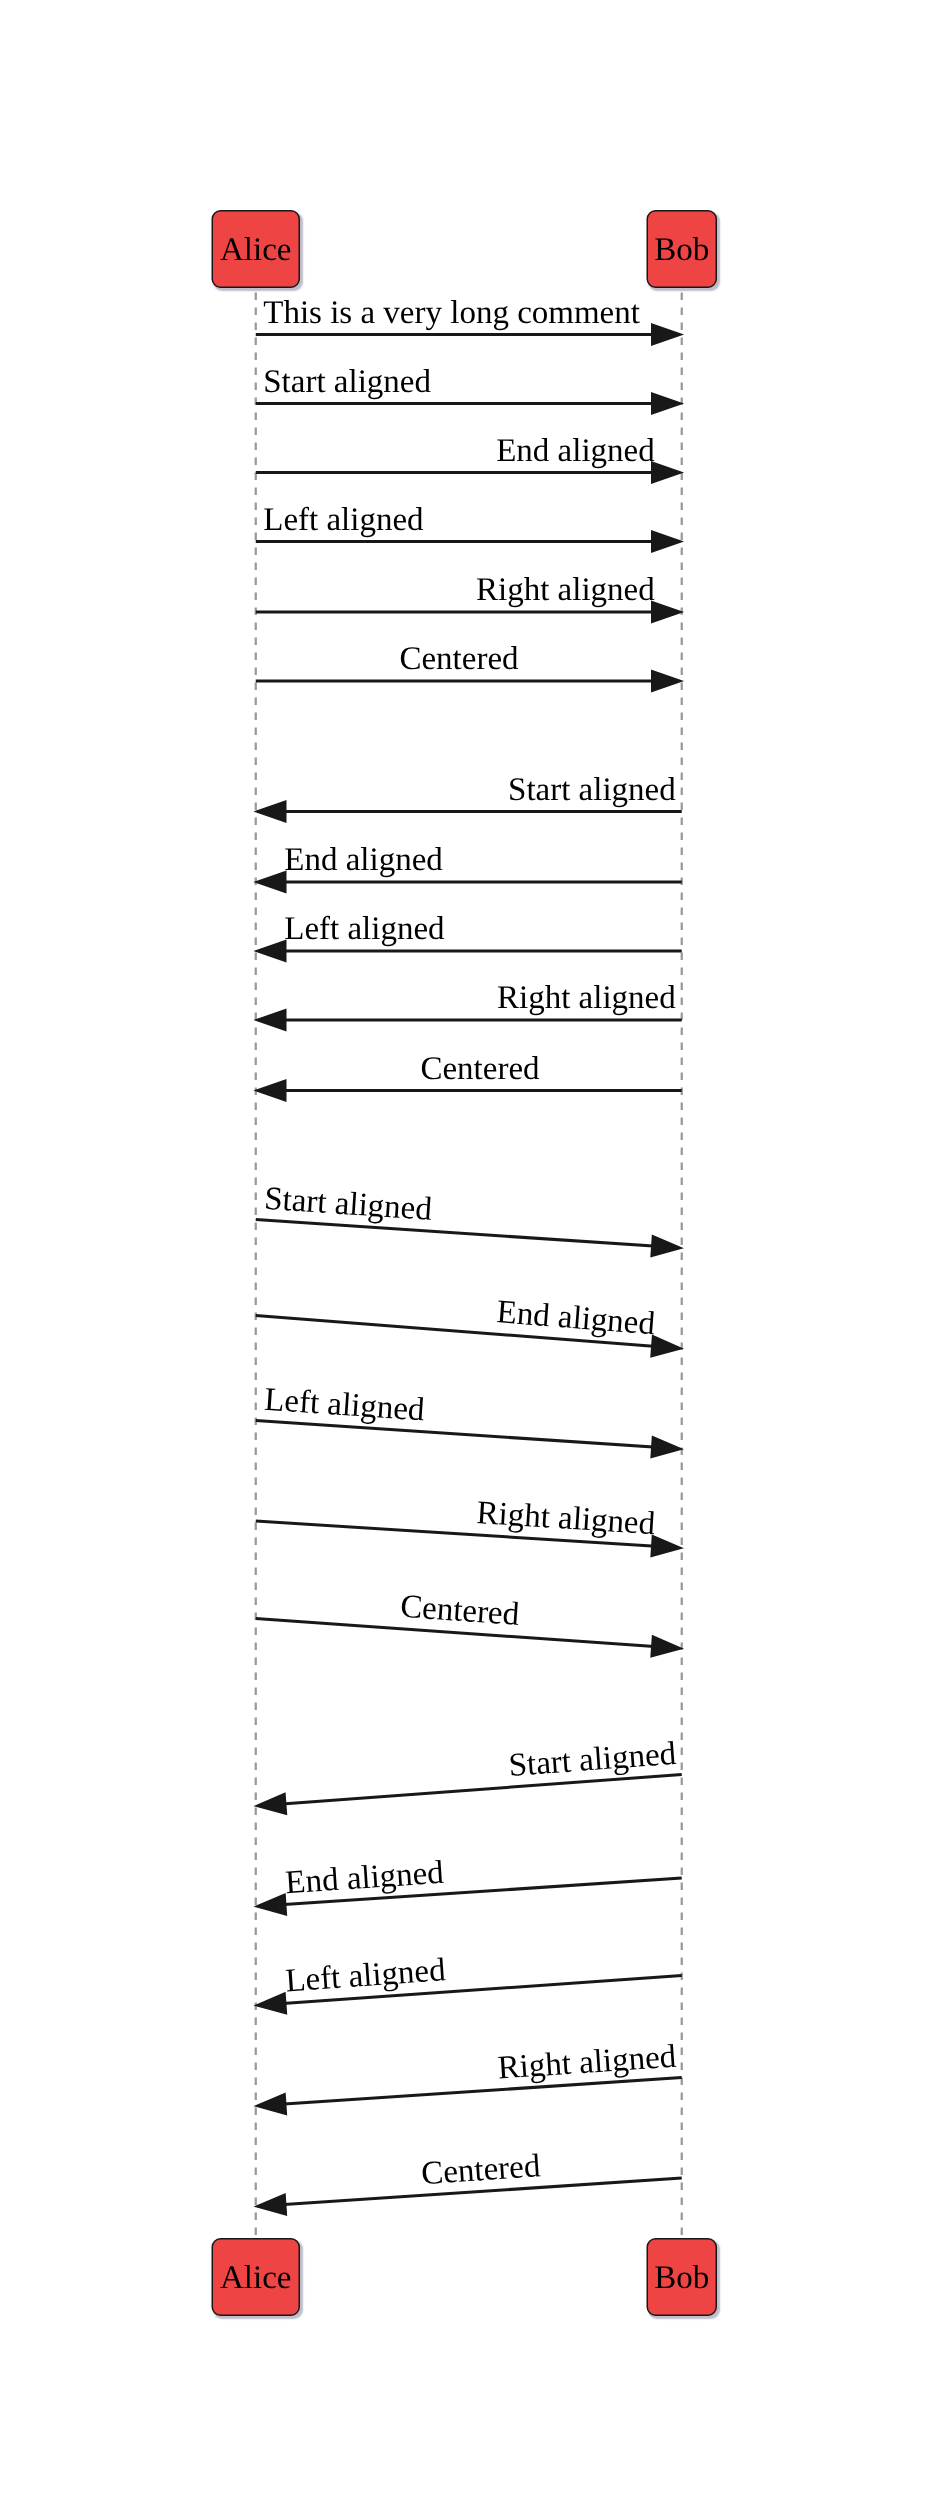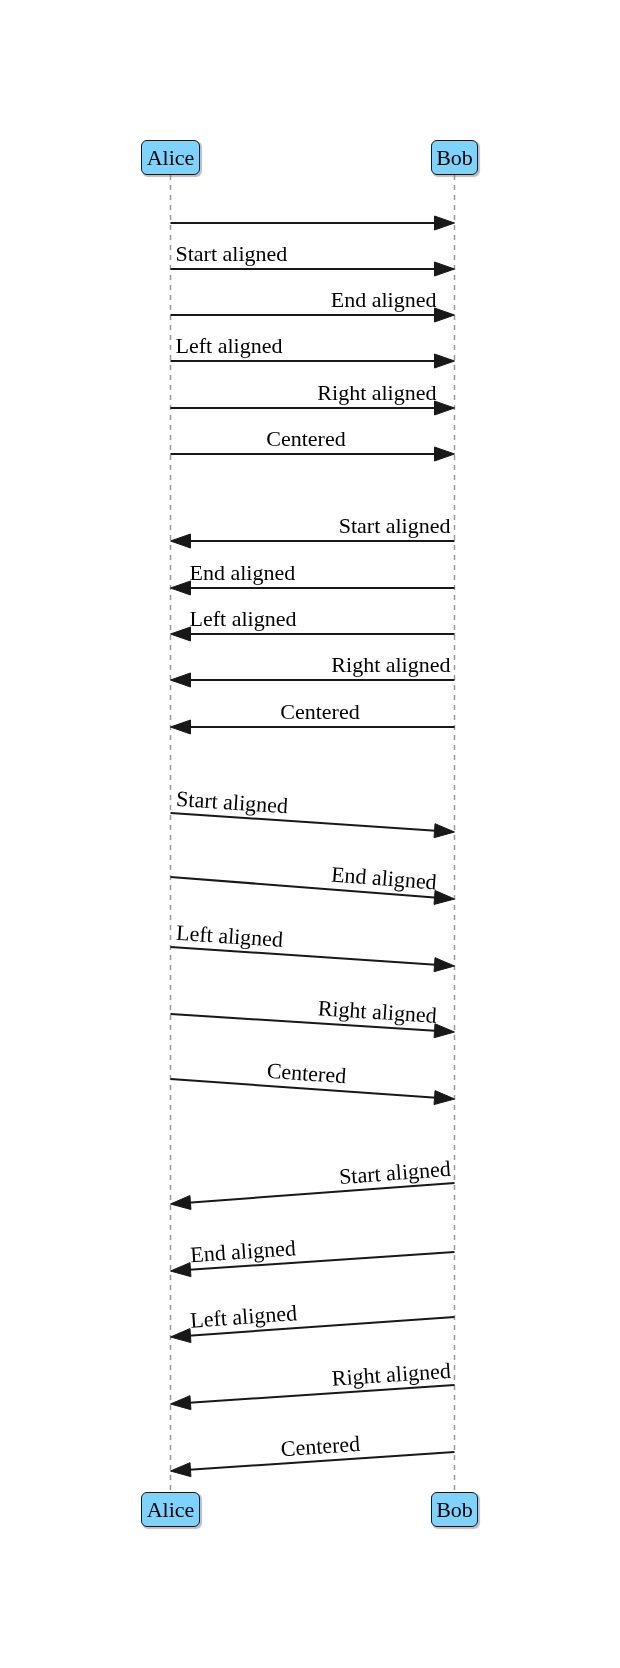--- a/index.html
+++ b/index.html
@@ -32,22 +32,22 @@
     stroke: #181818;
     stroke-width: 2;
     fill: none;
   }
   .msg-head {
     fill: #181818;
     stroke: #181818;
   }
   .participant {
     position: absolute;
-    height: 35px;
-    background: #7dd3fc;
+    height: 52px;
+    background: #ef4444;
     border: 1.5px solid #181818;
     border-radius: 6px;
     box-shadow: 1.5px 1.5px 1px rgba(110,110,140,0.45);
     display: flex;
     align-items: center;
     justify-content: center;
     font-size: 22px;
     color: #000000;
     box-sizing: border-box;
     white-space: nowrap;
@@ -118,20 +118,21 @@
       <polygon points="170.5,1471 189.98812636916387,1462.6805690928106 190.92265703694784,1476.6493432849495" class="msg-head"></polygon>
     </svg>
 
   <div class="participant p-alice p-top">Alice</div>
 
   <div class="participant p-bob p-top">Bob</div>
 
   <div class="participant p-alice p-bottom">Alice</div>
 
   <div class="participant p-bob p-bottom">Bob</div>
+<div class="msg-label" style="left: 170.5px; width: 284px; top: 195px; padding-left: 5px; padding-right: 18px; text-align: left;">This is a very long comment</div>
     <div class="msg-label" style="left: 170.5px; width: 284px; top: 241px; padding-left: 5px; padding-right: 18px; text-align: left;">Start aligned</div>
     <div class="msg-label" style="left: 170.5px; width: 284px; top: 287px; padding-left: 5px; padding-right: 18px; text-align: right;">End aligned</div>
     <div class="msg-label" style="left: 170.5px; width: 284px; top: 333px; padding-left: 5px; padding-right: 18px; text-align: left;">Left aligned</div>
     <div class="msg-label" style="left: 170.5px; width: 284px; top: 380px; padding-left: 5px; padding-right: 18px; text-align: right;">Right aligned</div>
     <div class="msg-label" style="left: 170.5px; width: 284px; top: 426px; padding-left: 5px; padding-right: 18px; text-align: center;">Centered</div>
     <div class="msg-label" style="left: 170.5px; width: 284px; top: 513px; padding-left: 19px; padding-right: 4px; text-align: right;">Start aligned</div>
     <div class="msg-label" style="left: 170.5px; width: 284px; top: 560px; padding-left: 19px; padding-right: 4px; text-align: left;">End aligned</div>
     <div class="msg-label" style="left: 170.5px; width: 284px; top: 606px; padding-left: 19px; padding-right: 4px; text-align: left;">Left aligned</div>
     <div class="msg-label" style="left: 170.5px; width: 284px; top: 652px; padding-left: 19px; padding-right: 4px; text-align: right;">Right aligned</div>
     <div class="msg-label" style="left: 170.5px; width: 284px; top: 699px; padding-left: 19px; padding-right: 4px; text-align: center;">Centered</div>

